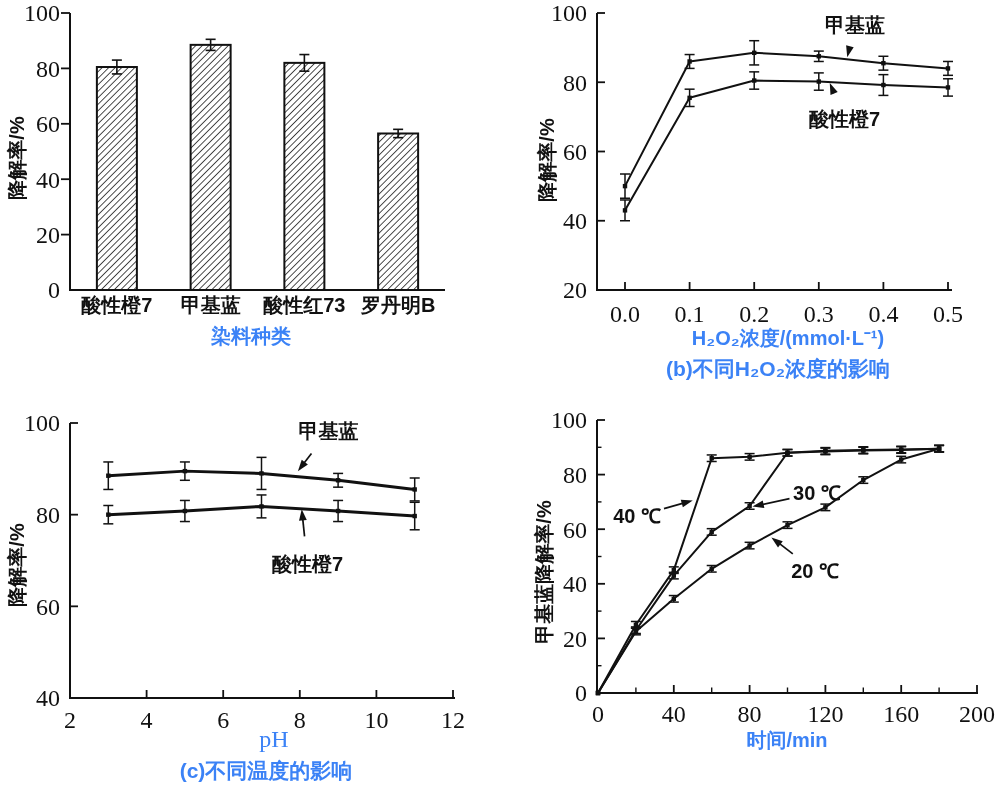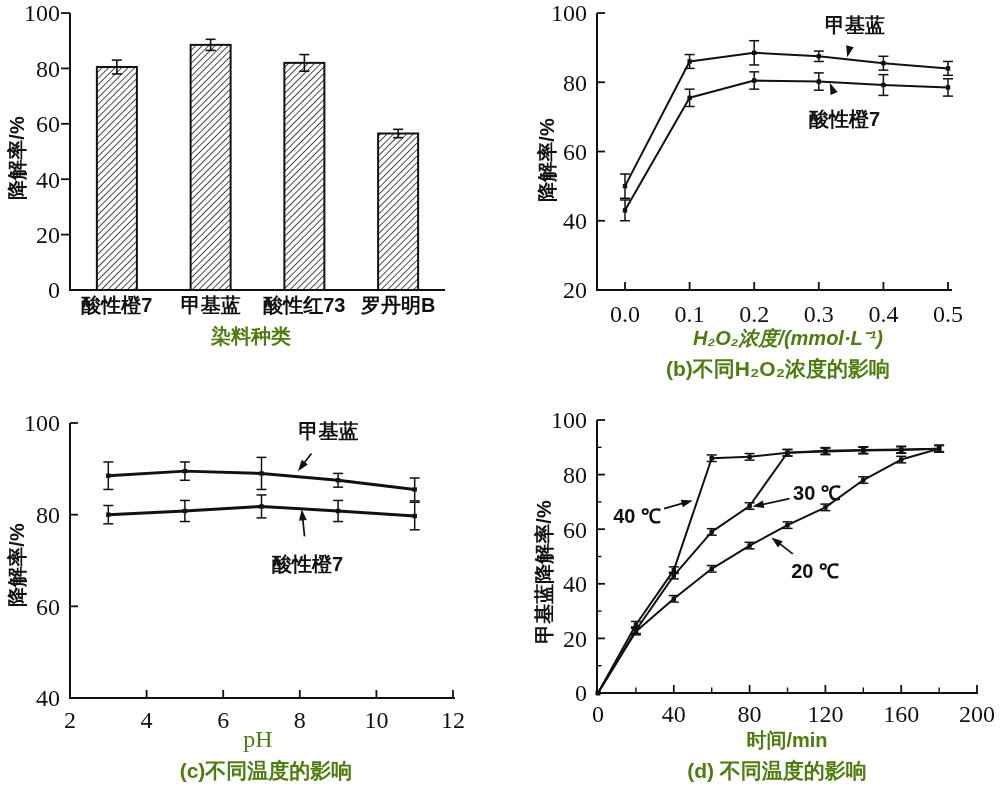--- a/index.html
+++ b/index.html
@@ -4,27 +4,27 @@
 <style>
   html,body{margin:0;padding:0;background:#ffffff;}
   .figure{position:relative;width:1000px;height:787px;background:#ffffff;overflow:hidden;
           font-family:"Liberation Sans",sans-serif;color:#111;}
   .panel{position:absolute;}
   #panel-a{left:0;top:0;width:500px;height:390px;}
   #panel-b{left:500px;top:0;width:500px;height:390px;}
   #panel-c{left:0;top:390px;width:500px;height:397px;}
   #panel-d{left:500px;top:390px;width:500px;height:397px;}
   .panel svg{position:absolute;left:0;top:0;}
-  .xlabel,.caption{position:absolute;transform:translateX(-50%);white-space:nowrap;color:#4d7c0f;}
+  .xlabel,.caption{position:absolute;transform:translateX(-50%);white-space:nowrap;color:#3b82f6;}
   .caption{font:700 21px/1 "Liberation Sans",sans-serif;}
   .xlabel{font:700 20px/1 "Liberation Sans",sans-serif;}
   #panel-c .xlabel{font:400 24px/1 "Liberation Serif",serif;}
   #panel-a .xlabel{left:251px;top:326px;} #panel-a .caption{left:275px;top:359px;}
-  #panel-b .xlabel{left:288px;top:328px;font-style:italic;} #panel-b .caption{left:278px;top:358px;}
-  #panel-c .xlabel{left:258px;top:337px;} #panel-c .caption{left:266px;top:370px;}
+  #panel-b .xlabel{left:288px;top:328px;} #panel-b .caption{left:278px;top:358px;}
+  #panel-c .xlabel{left:274px;top:337px;} #panel-c .caption{left:266px;top:370px;}
   #panel-d .xlabel{left:287px;top:340px;} #panel-d .caption{left:277px;top:370px;}
   
   .tick{font:400 24px "Liberation Serif",serif;fill:#111;}
   .clabel{font:700 20px "Liberation Sans",sans-serif;fill:#111;}
   .anno{font:700 20px "Liberation Sans",sans-serif;fill:#111;}
 </style>
 </head>
 <body>
 
 <div class="figure">
@@ -388,15 +388,14 @@
         <polygon points="192.75,110.53500000000003 180.76992492864667,109.84376828433683 182.862027947384,117.33411822861507" fill="#111111"></polygon>
         <text x="137.037" y="126.096" text-anchor="middle" class="anno" dy="0.35em">40 ℃</text>
         <line x1="289.48048089977704" y1="108.69421373146118" x2="259.29050477505575" y2="115.09019656713473" stroke="#111111" stroke-width="1.7"></line>
         <polygon points="252.4425,116.54100000000003 264.35442895522056,117.99218867339088 262.7425795678217,110.38402339645974" fill="#111111"></polygon>
         <text x="316.8725" y="102.89099999999999" text-anchor="middle" class="anno" dy="0.35em">30 ℃</text>
         <line x1="292.79684232774594" y1="163.88045339046417" x2="276.93766441806355" y2="151.66213665238396" stroke="#111111" stroke-width="1.7"></line>
         <polygon points="271.39250000000004,147.39000000000001 278.01239298758827,157.39884692823705 282.7587567540633,151.23814337060242" fill="#111111"></polygon>
         <text x="314.97749999999996" y="180.969" text-anchor="middle" class="anno" dy="0.35em">20 ℃</text>
       </svg>
     <div class="xlabel">时间/min</div>
-    <div class="caption">(d) 不同温度的影响</div>
   </div>
 </div>
 
 </body></html>

